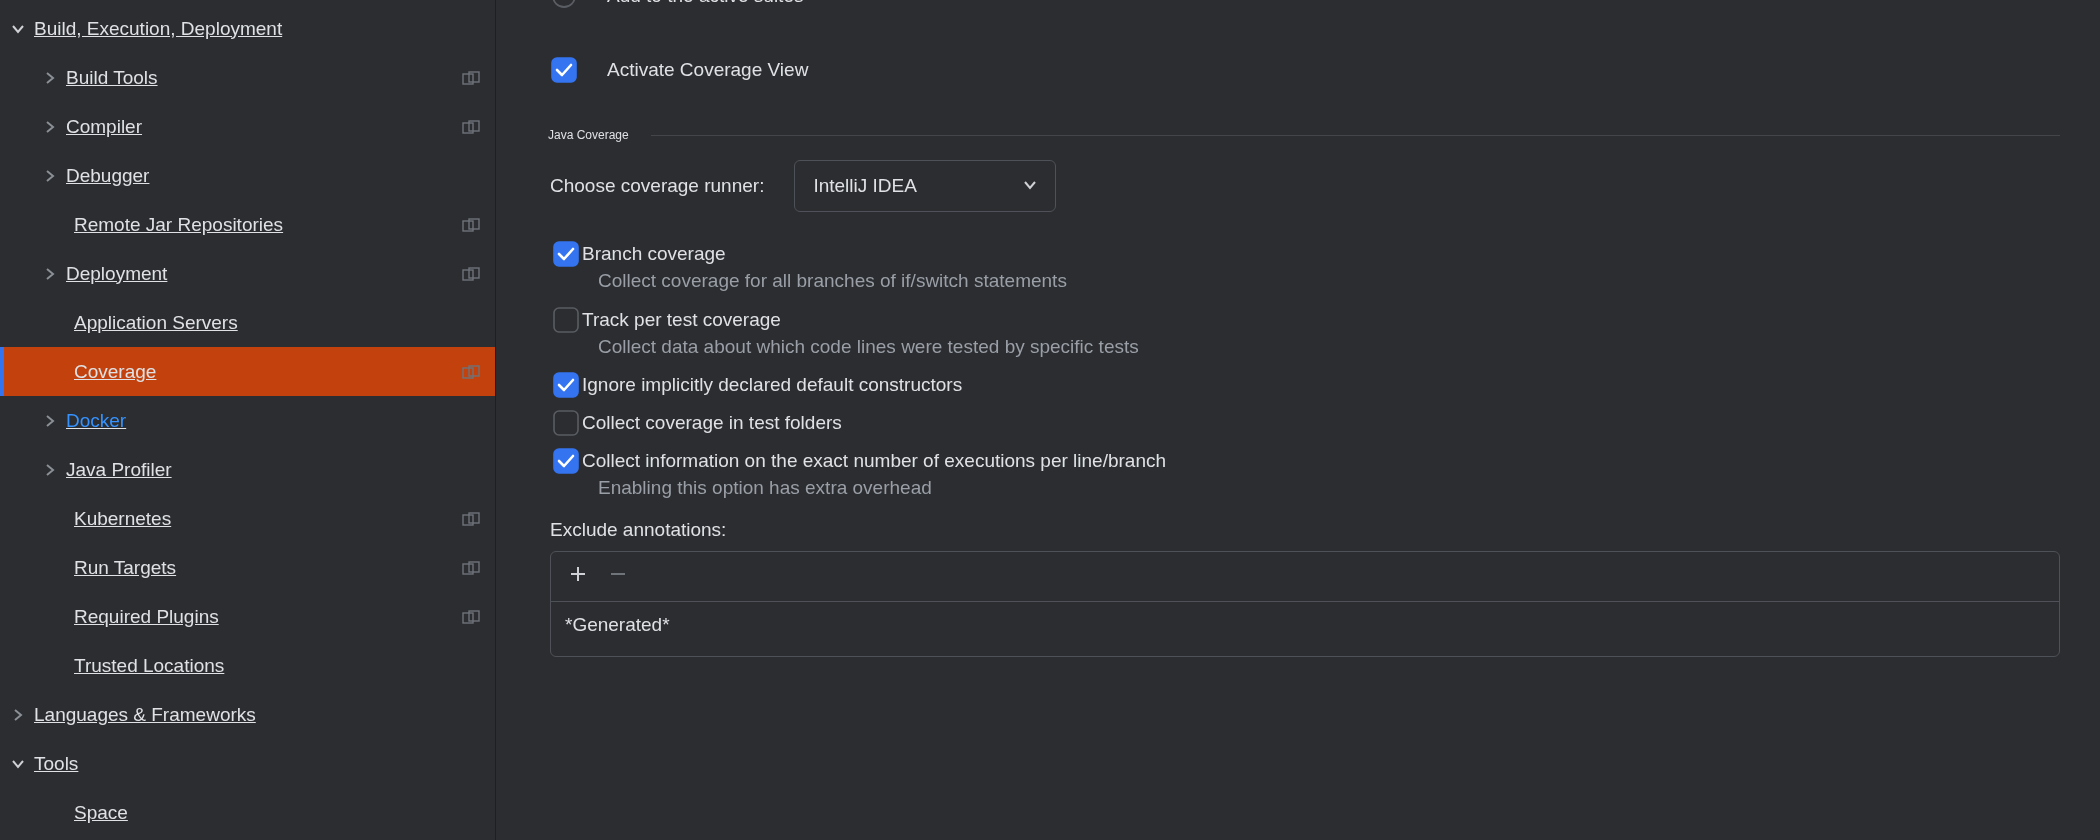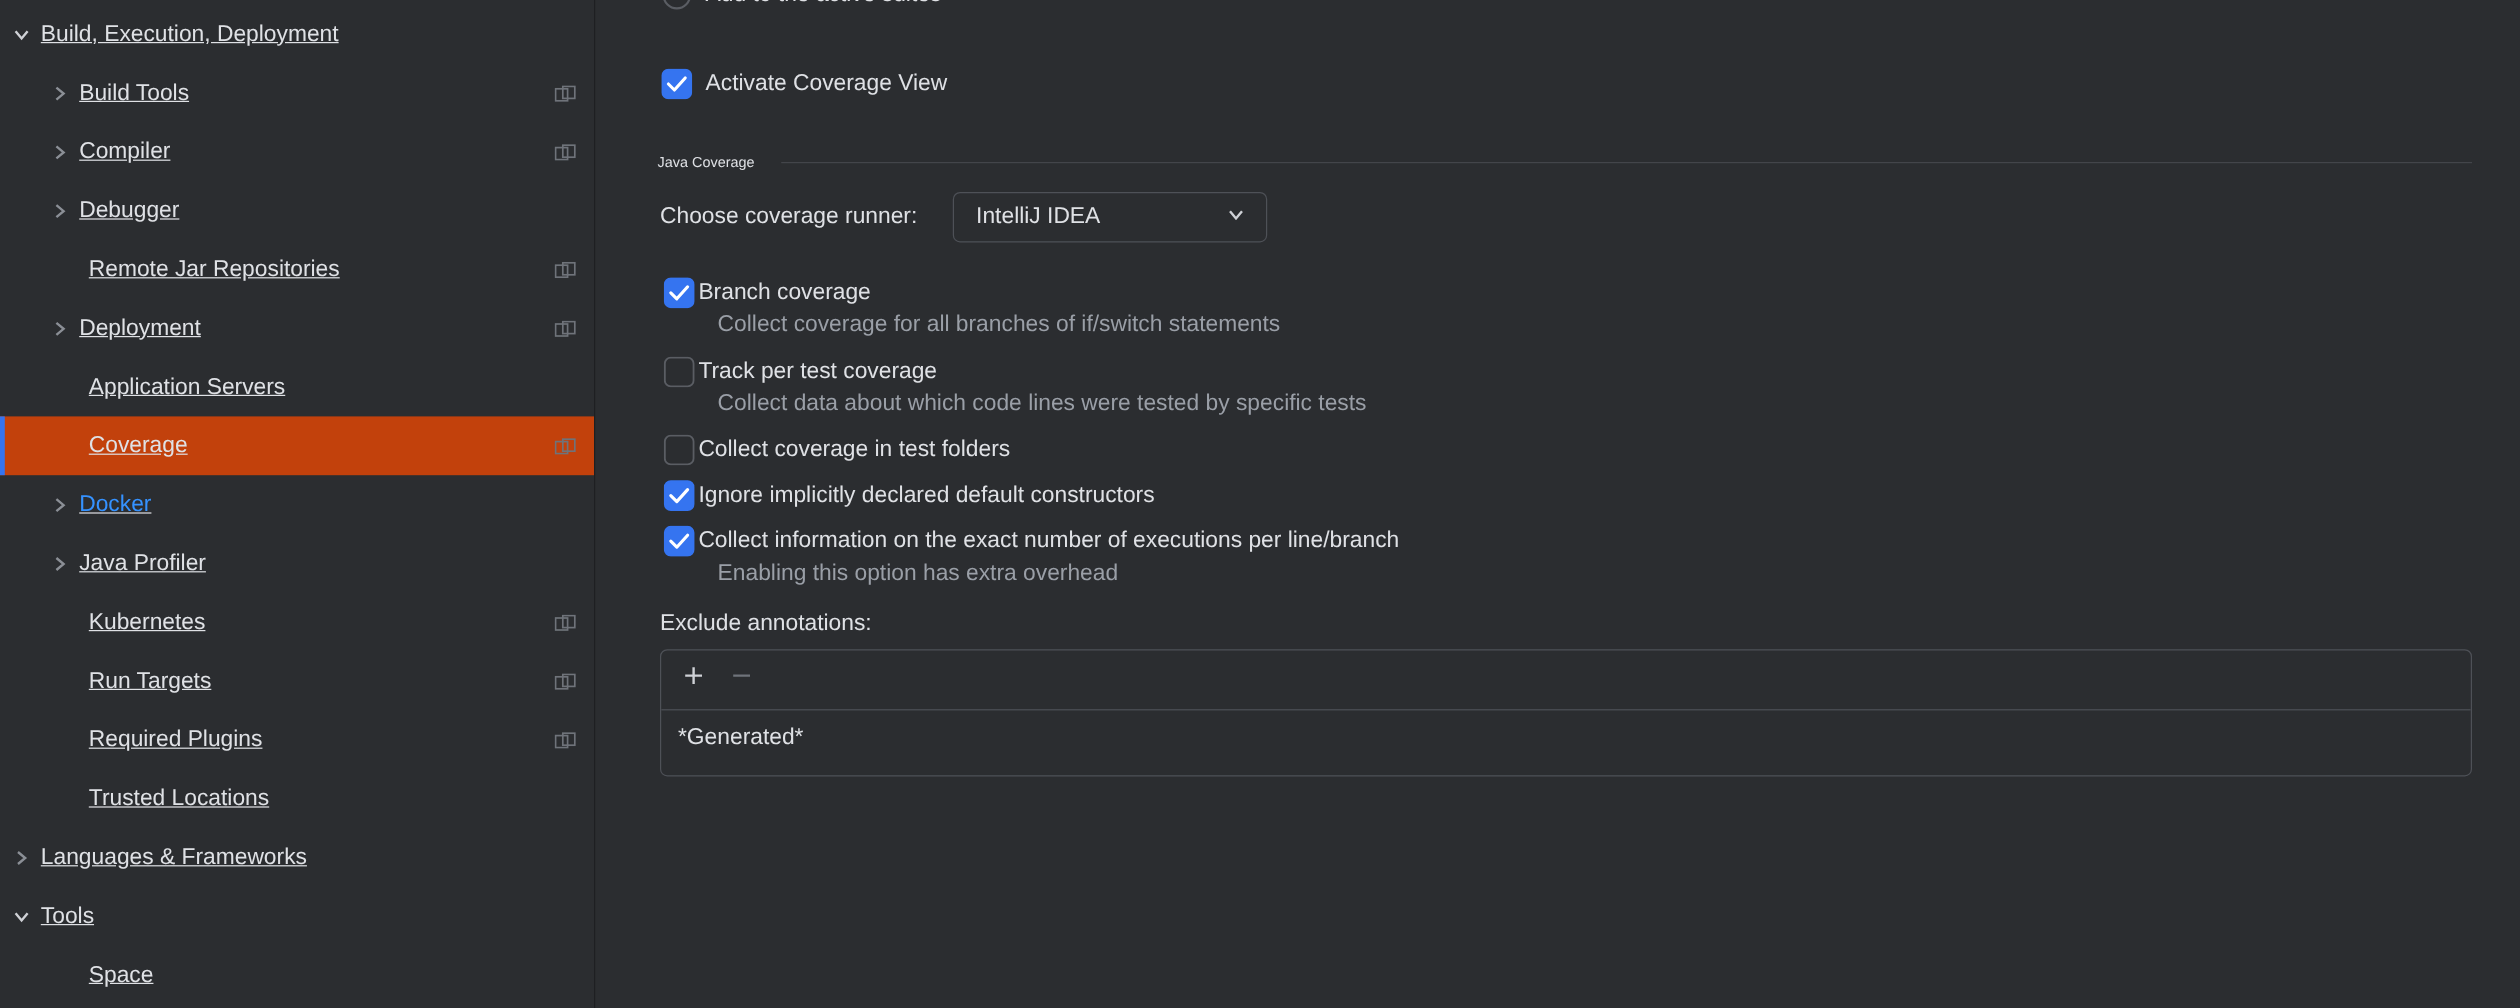--- a/index.html
+++ b/index.html
@@ -65,21 +65,21 @@
 
   
   .main {
     flex: 1;
     padding: 0 40px 0 52px;
     overflow-y: auto;
   }
   .check-row {
     display: flex;
     align-items: center;
-    gap: 8px;
+    gap: 27px;
     min-height: 48px;
     padding: 4px 0;
   }
   .check-sub {
     color: #9a9fa7;
     margin-left: 48px;
     font-size: 19px;
     line-height: 1.35;
     margin-top: -4px;
     margin-bottom: 6px;
@@ -119,21 +119,21 @@
     gap: 30px;
     margin: 10px 0 22px 0;
     padding-left: 2px;
   }
   .select {
     display: inline-flex;
     align-items: center;
     justify-content: space-between;
     gap: 32px;
     min-width: 262px;
-    height: 42px;
+    height: 52px;
     border: 1.4px solid #4e5157;
     border-radius: 6px;
     background: #2b2d30;
     padding: 0 18px;
     cursor: pointer;
   }
   .select .sel-label { color: #dfe1e5; }
   .select svg { width: 14px; height: 14px; }
 
   .options-block { margin-left: 2px; }
@@ -395,34 +395,34 @@
               <rect class="chk-box-rect" x="1" y="1" width="24" height="24"></rect>
             </svg>
         </span>
         <span class="opt-label">Track per test coverage</span>
       </div>
       <div class="check-sub">Collect data about which code lines were tested by specific tests</div>
 
       <div class="opt-row">
         <span class="checkbox">
           <svg viewBox="0 0 26 26">
-              <rect class="chk-box-rect" x="1" y="1" width="24" height="24"></rect>
-            </svg>
-        </span>
-        <span class="opt-label">Collect coverage in test folders</span>
+              <rect class="chk-box-rect on" x="1" y="1" width="24" height="24"></rect>
+              <polyline class="chk-tick" points="6,13 11,18 20,8"></polyline>
+            </svg>
+        </span>
+        <span class="opt-label">Ignore implicitly declared default constructors</span>
       </div>
 
       <div class="opt-row">
         <span class="checkbox">
           <svg viewBox="0 0 26 26">
-              <rect class="chk-box-rect on" x="1" y="1" width="24" height="24"></rect>
-              <polyline class="chk-tick" points="6,13 11,18 20,8"></polyline>
-            </svg>
-        </span>
-        <span class="opt-label">Ignore implicitly declared default constructors</span>
+              <rect class="chk-box-rect" x="1" y="1" width="24" height="24"></rect>
+            </svg>
+        </span>
+        <span class="opt-label">Collect coverage in test folders</span>
       </div>
 
       <div class="opt-row">
         <span class="checkbox">
           <svg viewBox="0 0 26 26">
               <rect class="chk-box-rect on" x="1" y="1" width="24" height="24"></rect>
               <polyline class="chk-tick" points="6,13 11,18 20,8"></polyline>
             </svg>
         </span>
         <span class="opt-label">Collect information on the exact number of executions per line/branch</span>

